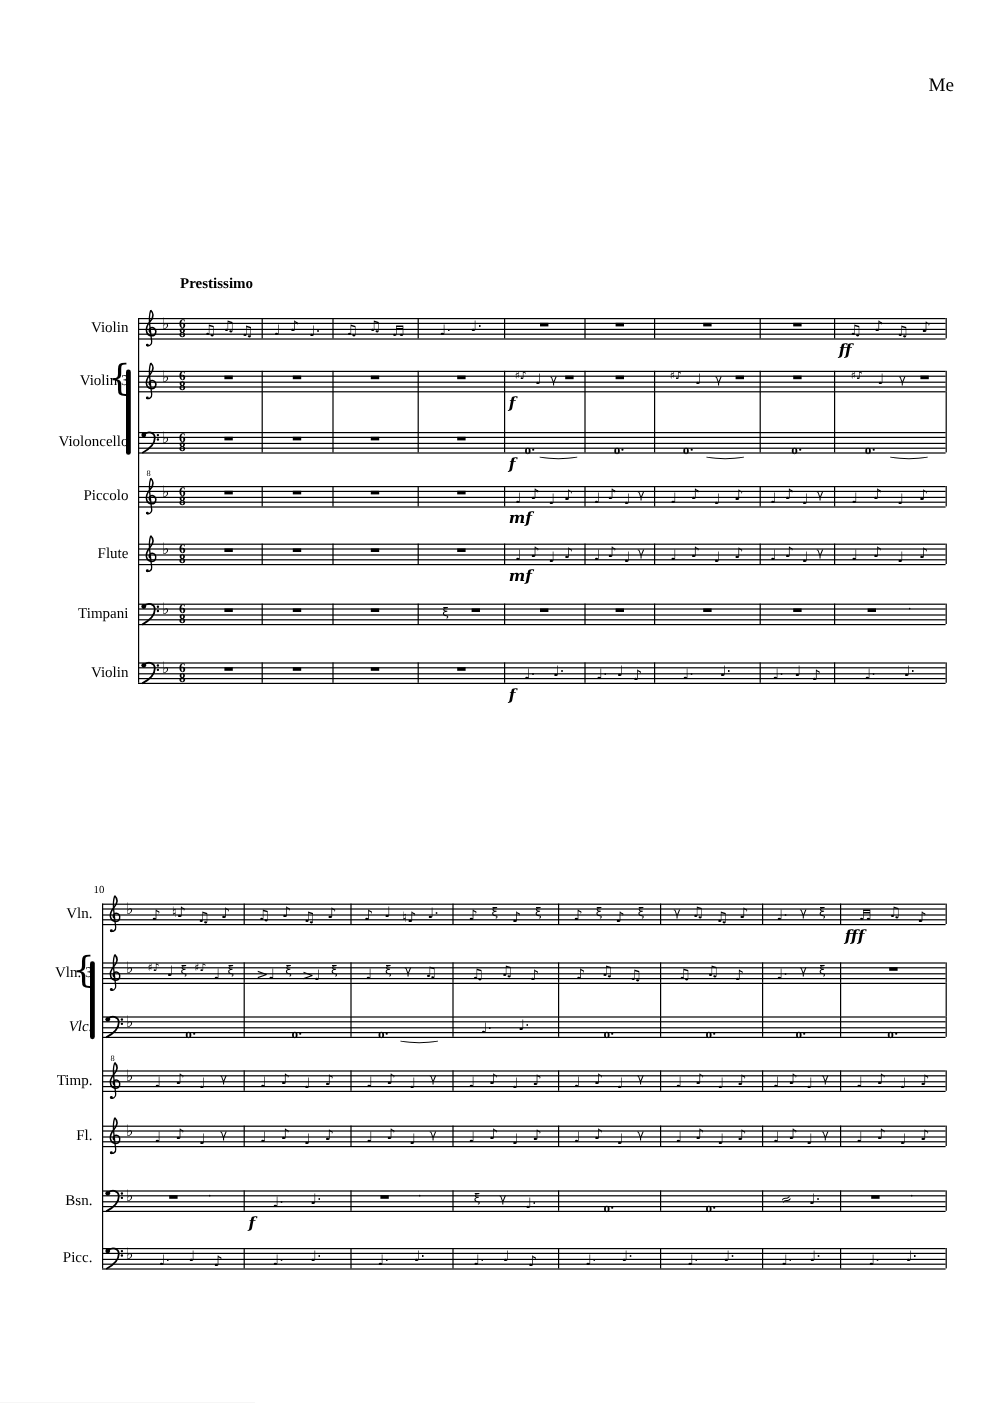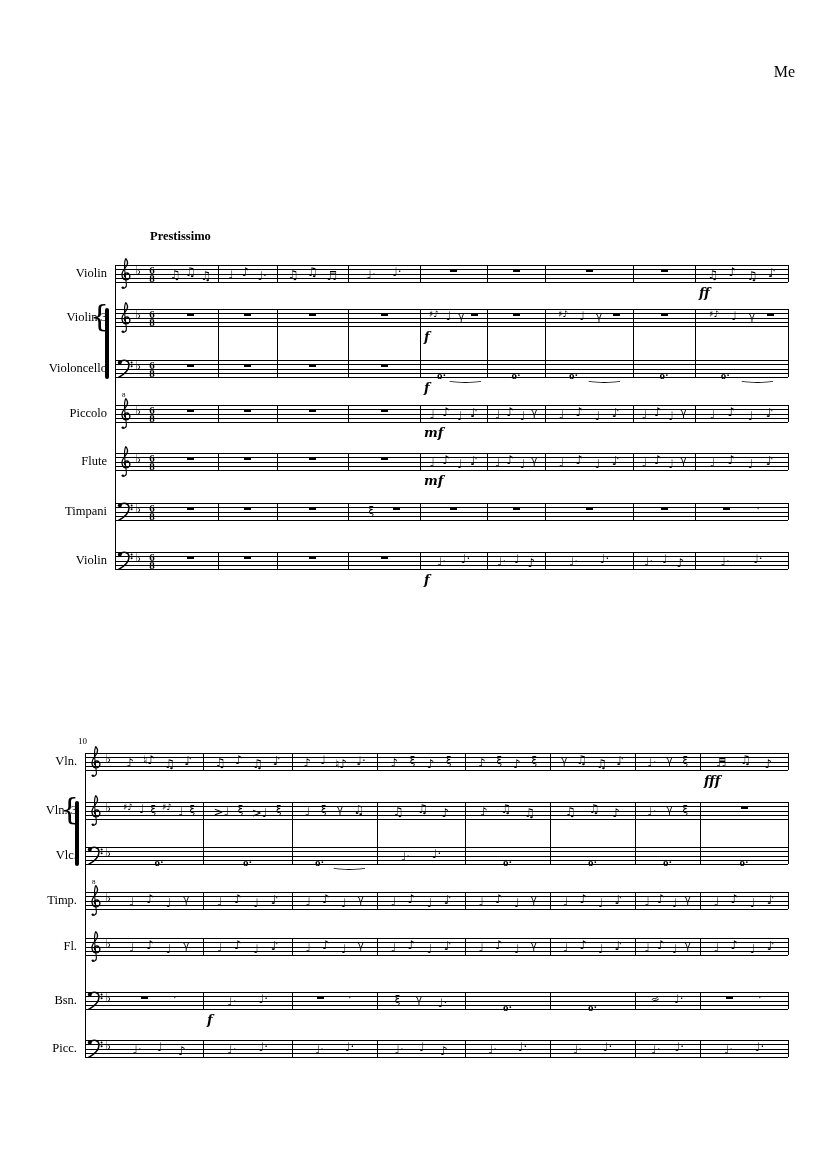--- a/index.html
+++ b/index.html
@@ -666,21 +666,21 @@
           <div class="measure abs" style="left: 637px; top: 802px; width: 61px; height: 17px;">
             <span class="note">♩·</span>
             <span class="small-rest">γ</span>
             <span class="small-rest">ξ</span>
           </div>
           <div class="measure abs" style="left: 702px; top: 802px; width: 84px; height: 17px;">
             <span class="rest-block"></span>
           </div>
         </div>
         <div class="abs" style="left: 0px; top: 0px; width: 827px; height: 0px;">
-          <div class="staff-label abs" style="left: 0px; top: 848px; width: 77px; height: 14px;">Vlc.</div>
+          <div class="staff-label abs" style="left: 0px; top: 848px; width: 77px; height: 14px; font-style: italic;">Vlc.</div>
           <div class="staff-line abs" style="left: 85px; top: 847px; width: 703px; height: 1px;"></div>
           <div class="staff-line abs" style="left: 85px; top: 851.25px; width: 703px; height: 1px;"></div>
           <div class="staff-line abs" style="left: 85px; top: 855.5px; width: 703px; height: 1px;"></div>
           <div class="staff-line abs" style="left: 85px; top: 859.75px; width: 703px; height: 1px;"></div>
           <div class="staff-line abs" style="left: 85px; top: 864px; width: 703px; height: 1px;"></div>
           <div class="barline abs" style="left: 203px; top: 847px; height: 17px;"></div>
           <div class="barline abs" style="left: 292px; top: 847px; height: 17px;"></div>
           <div class="barline abs" style="left: 377px; top: 847px; height: 17px;"></div>
           <div class="barline abs" style="left: 465px; top: 847px; height: 17px;"></div>
           <div class="barline abs" style="left: 550px; top: 847px; height: 17px;"></div>

